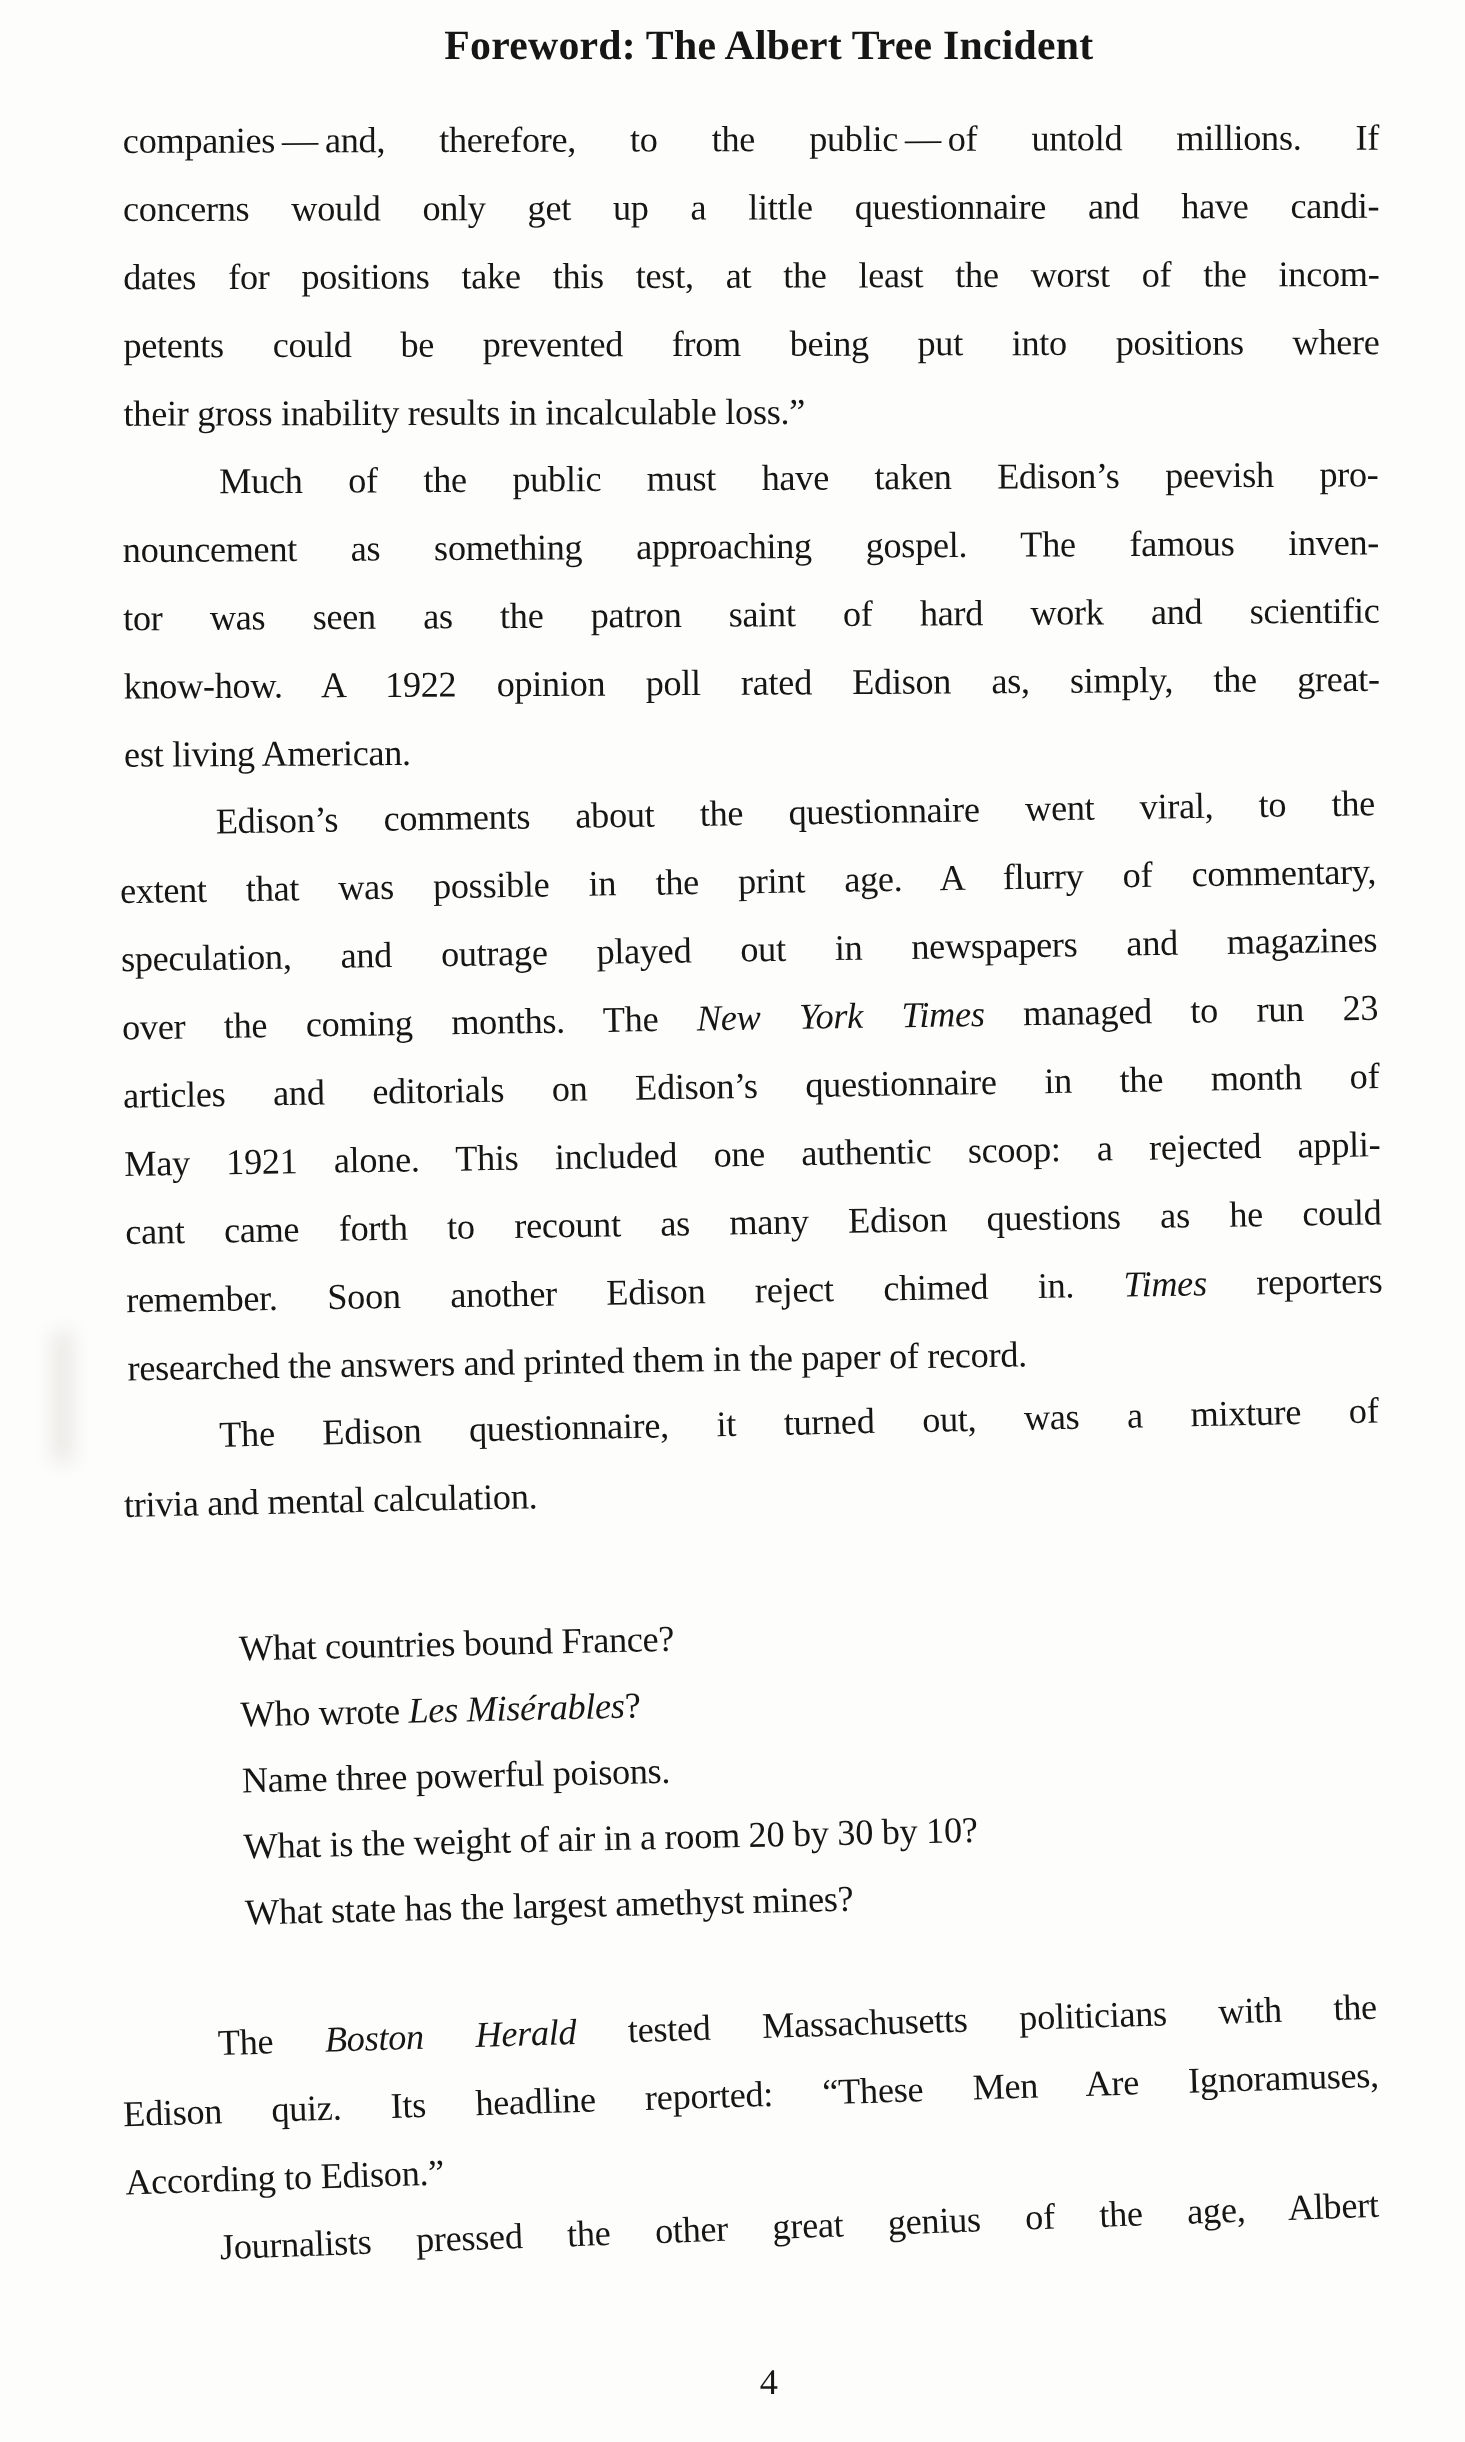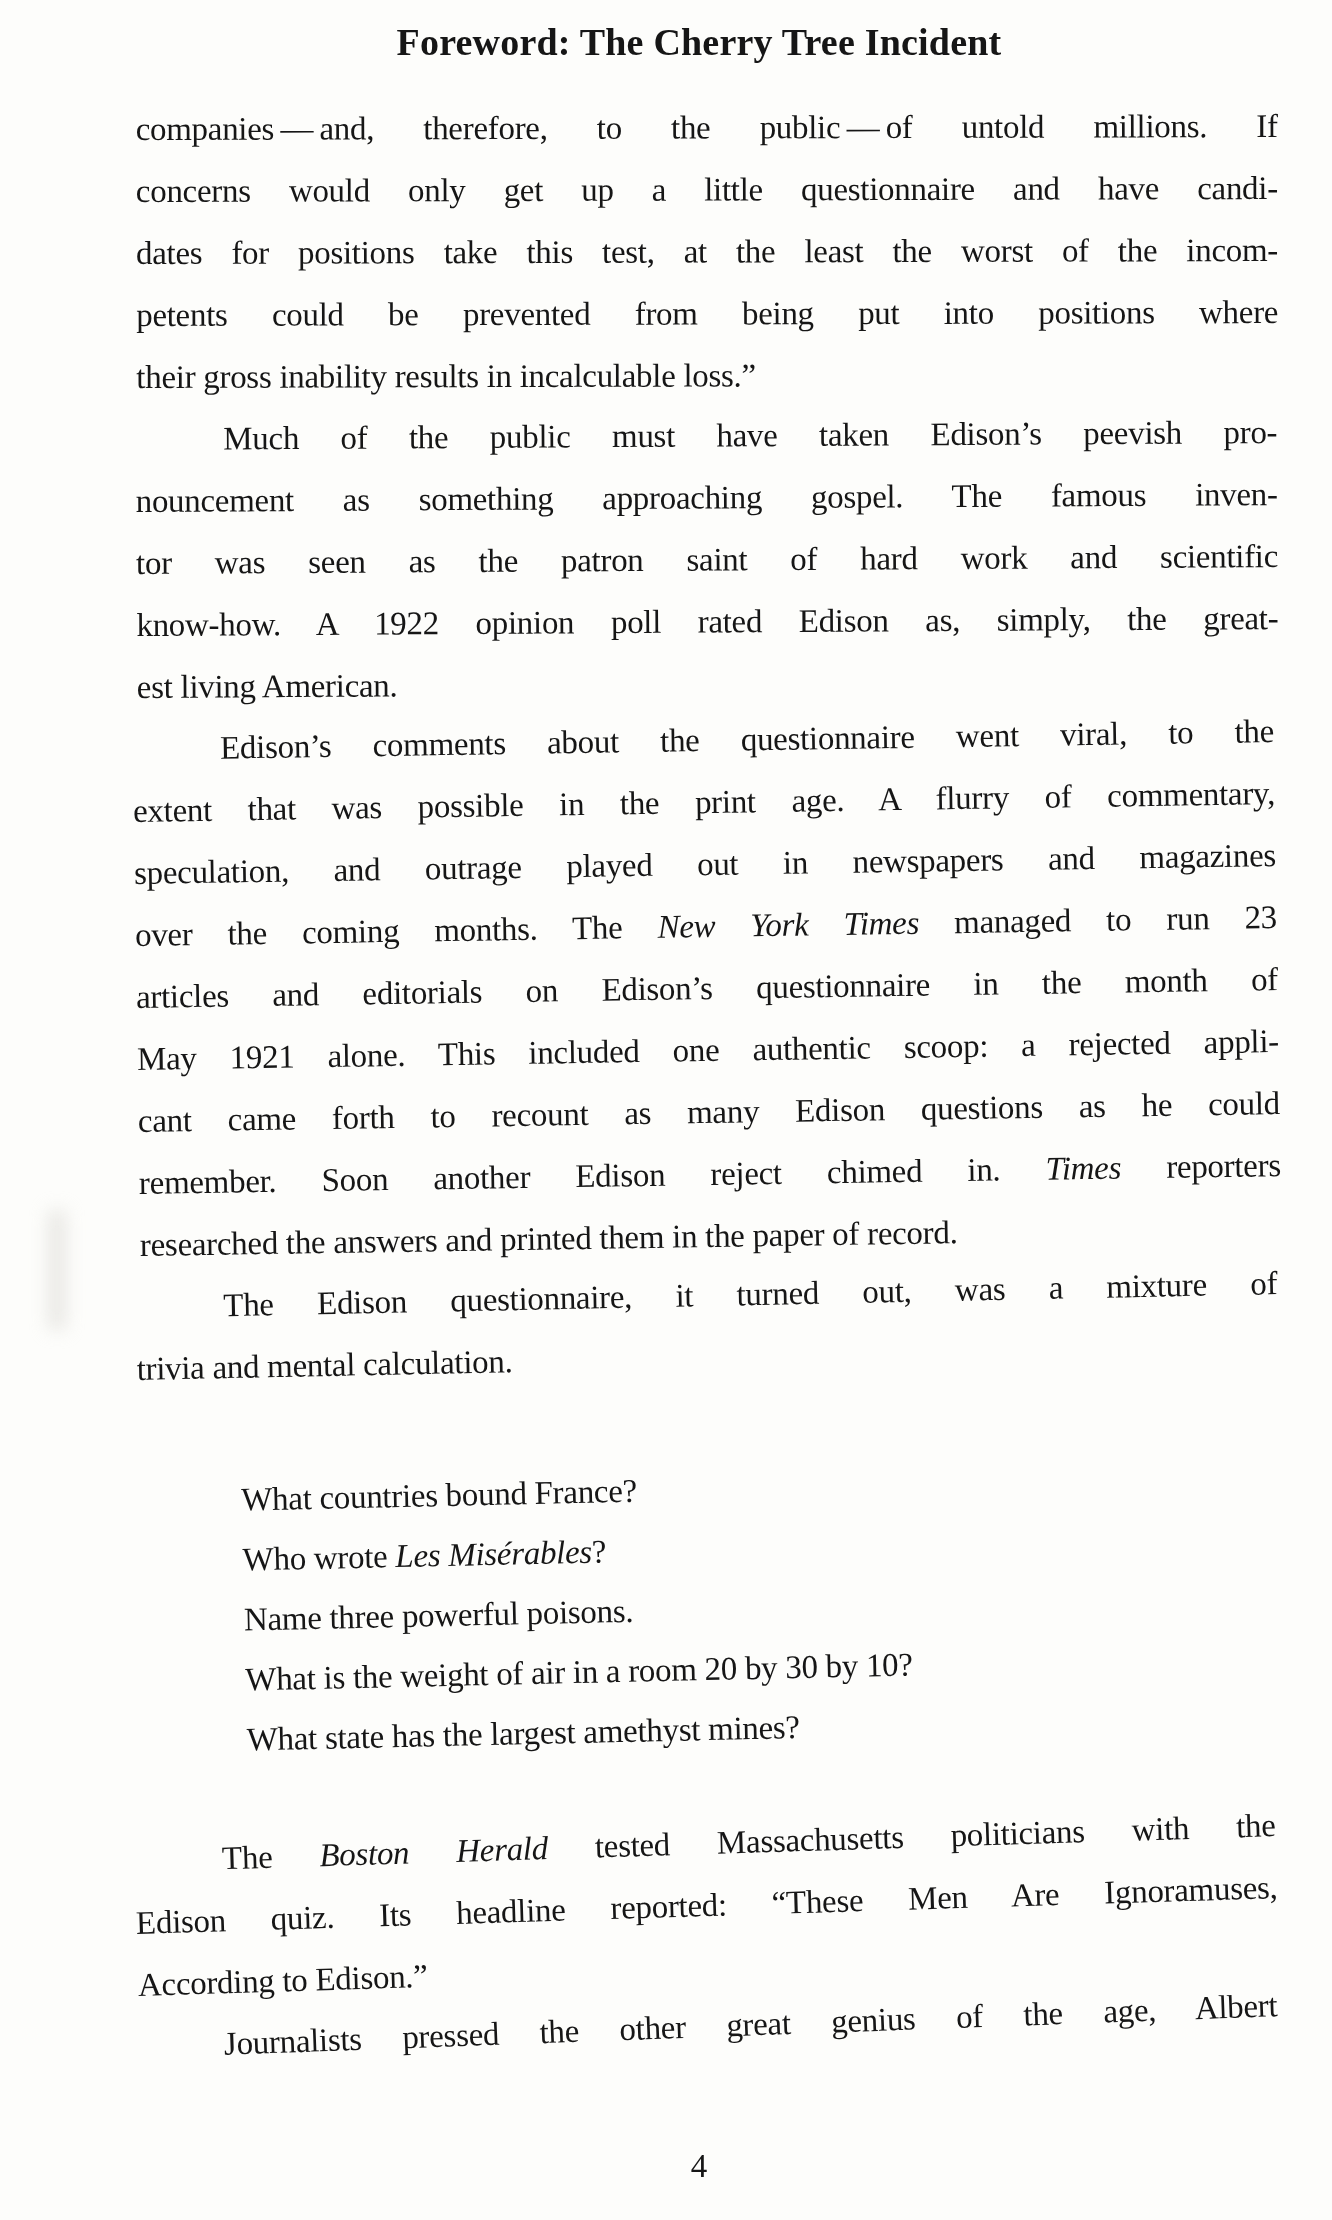--- a/index.html
+++ b/index.html
@@ -34,21 +34,21 @@
     margin: 0;
     text-align: center;
     font-size: 38px;
     font-weight: bold;
     letter-spacing: 0.2px;
     line-height: 52px;
   }
   .text-body {
     position: absolute;
     top: 98px;
-    left: 136px;
+    left: 112px;
     width: 1142px;
     font-size: 33px;
     letter-spacing: -0.3px;
     line-height: 62px;
   }
   .block {
     transform-origin: 0 50%;
   }
   .block .line {
     text-align: left;
@@ -72,21 +72,21 @@
     text-align: center;
     font-size: 33px;
   }
   i { font-style: italic; }
 </style>
 </head>
 <body>
 
 <div class="page">
   <div class="scan-shadow"></div>
-  <h1 class="chapter-header">Foreword: The Cherry Tree Incident</h1>
+  <h1 class="chapter-header">Foreword: The Albert Tree Incident</h1>
   <div class="text-body">
       <div class="block paragraph" style="transform: rotate(-0.15deg);">
         <div class="line just"><span>companies — and, therefore, to the public — of untold millions. If</span></div>
         <div class="line just"><span>concerns would only get up a little questionnaire and have candi-</span></div>
         <div class="line just"><span>dates for positions take this test, at the least the worst of the incom-</span></div>
         <div class="line just"><span>petents could be prevented from being put into positions where</span></div>
         <div class="line"><span>their gross inability results in incalculable loss.”</span></div>
       </div>
       <div class="block paragraph" style="transform: rotate(-0.35deg);">
         <div class="line just indent"><span>Much of the public must have taken Edison’s peevish pro-</span></div>

